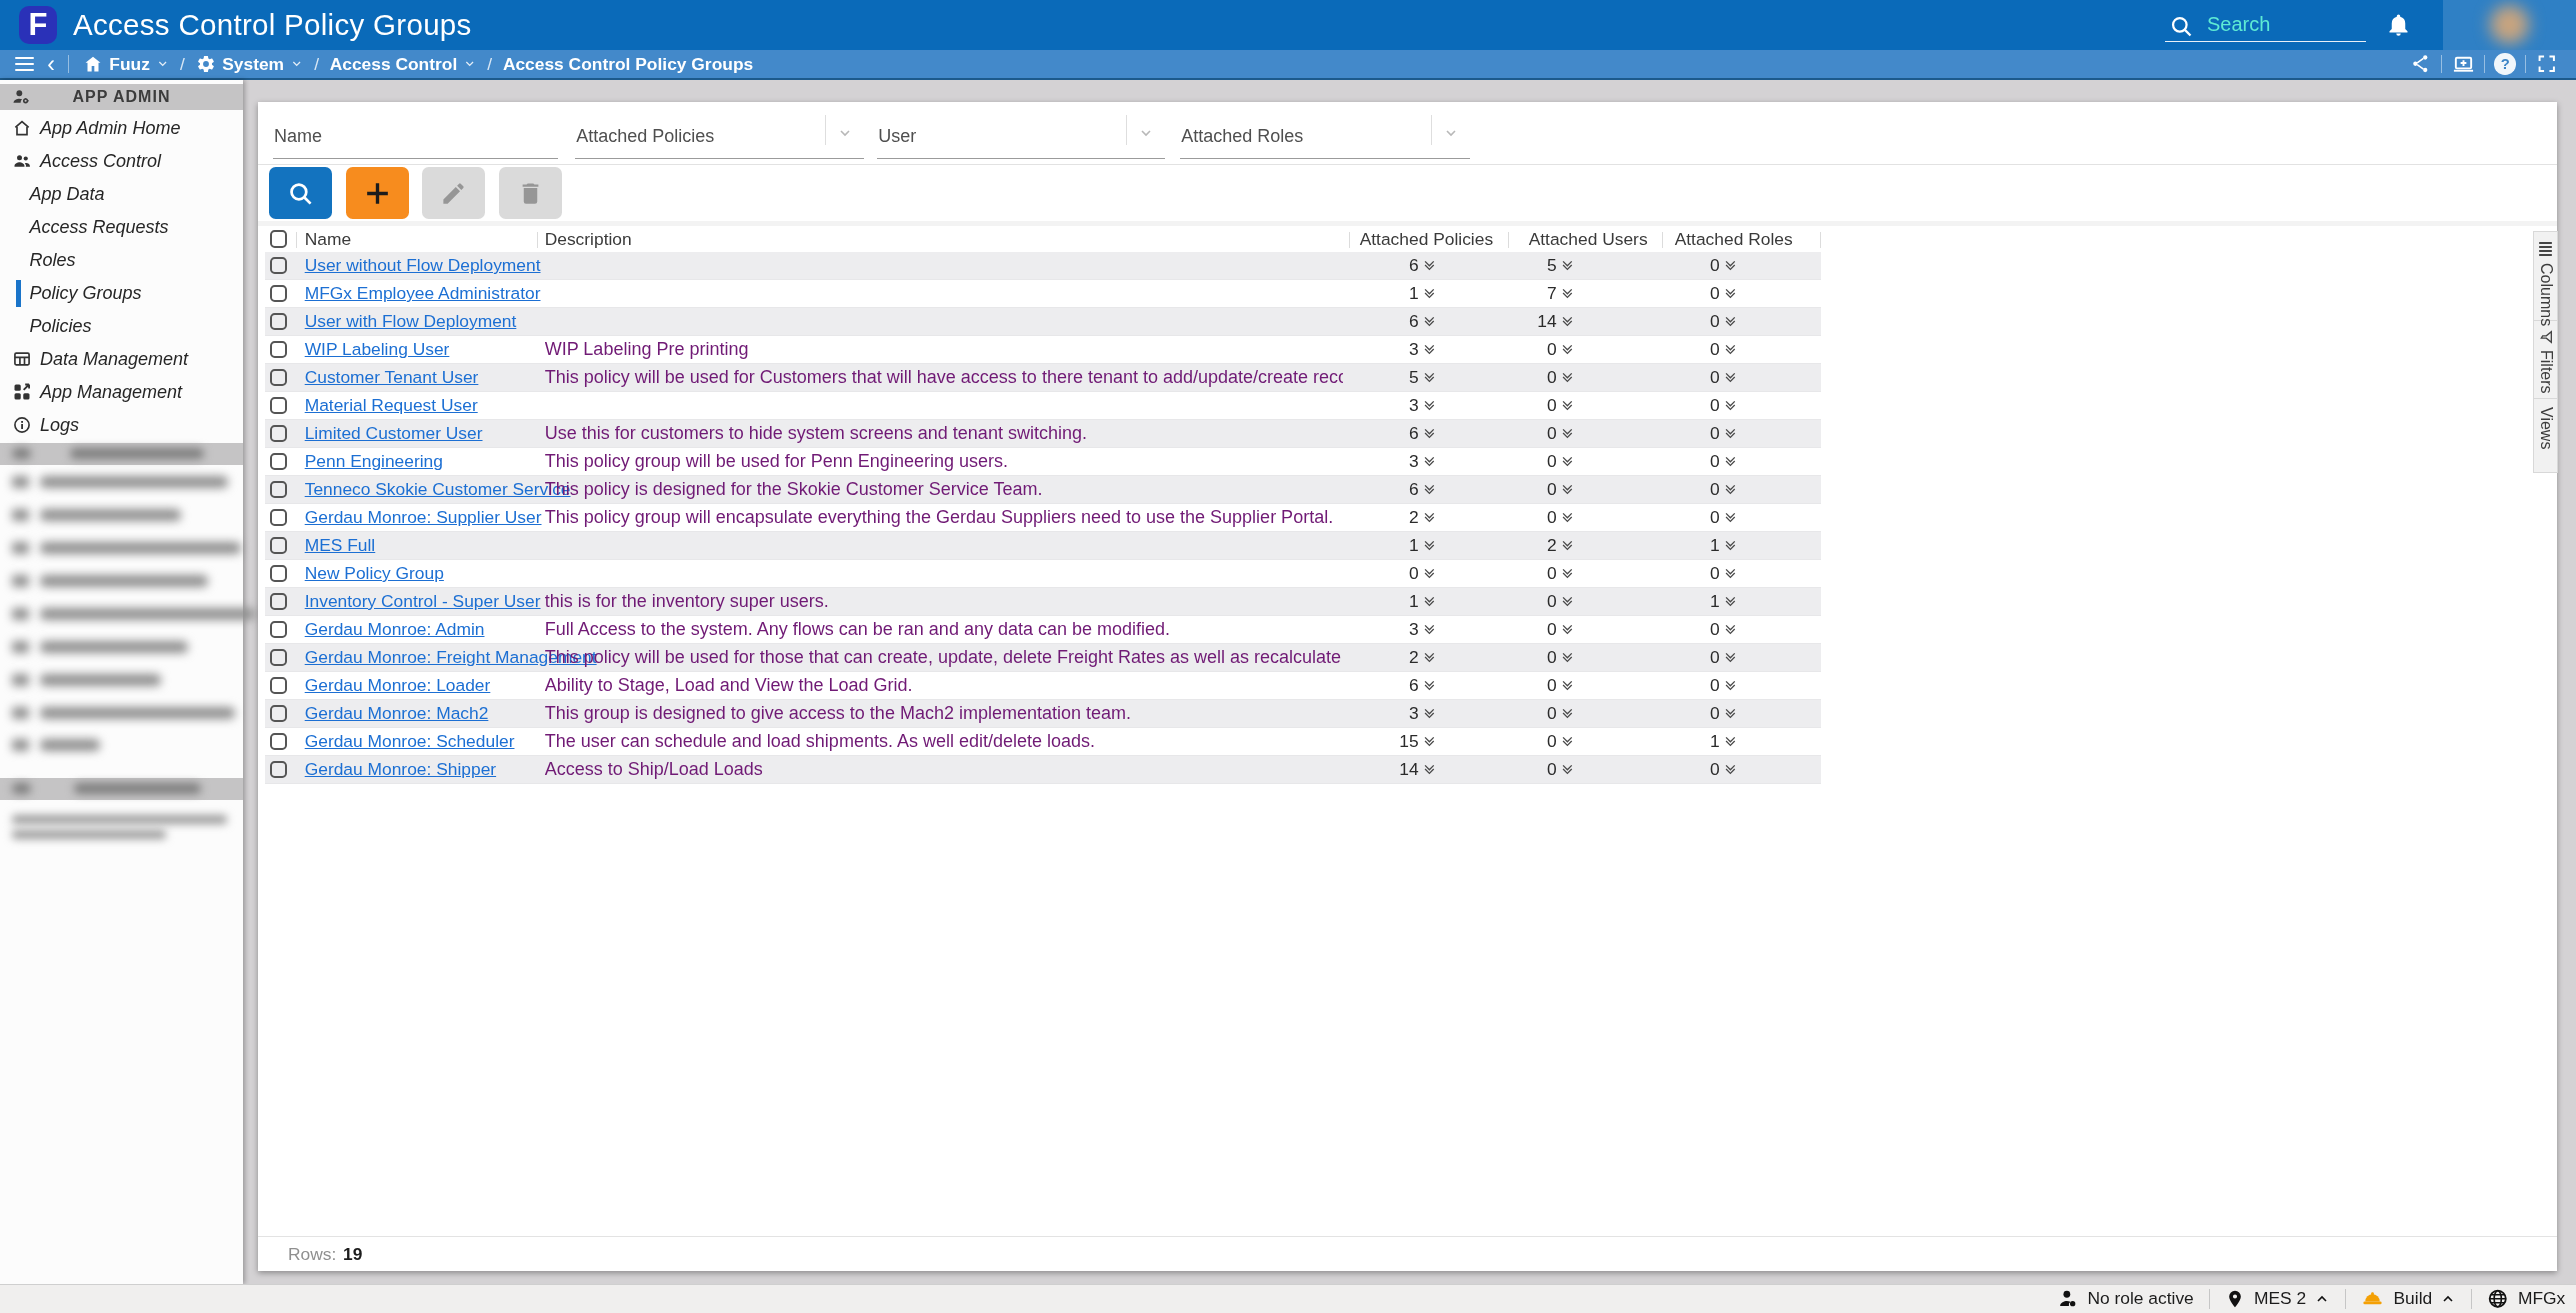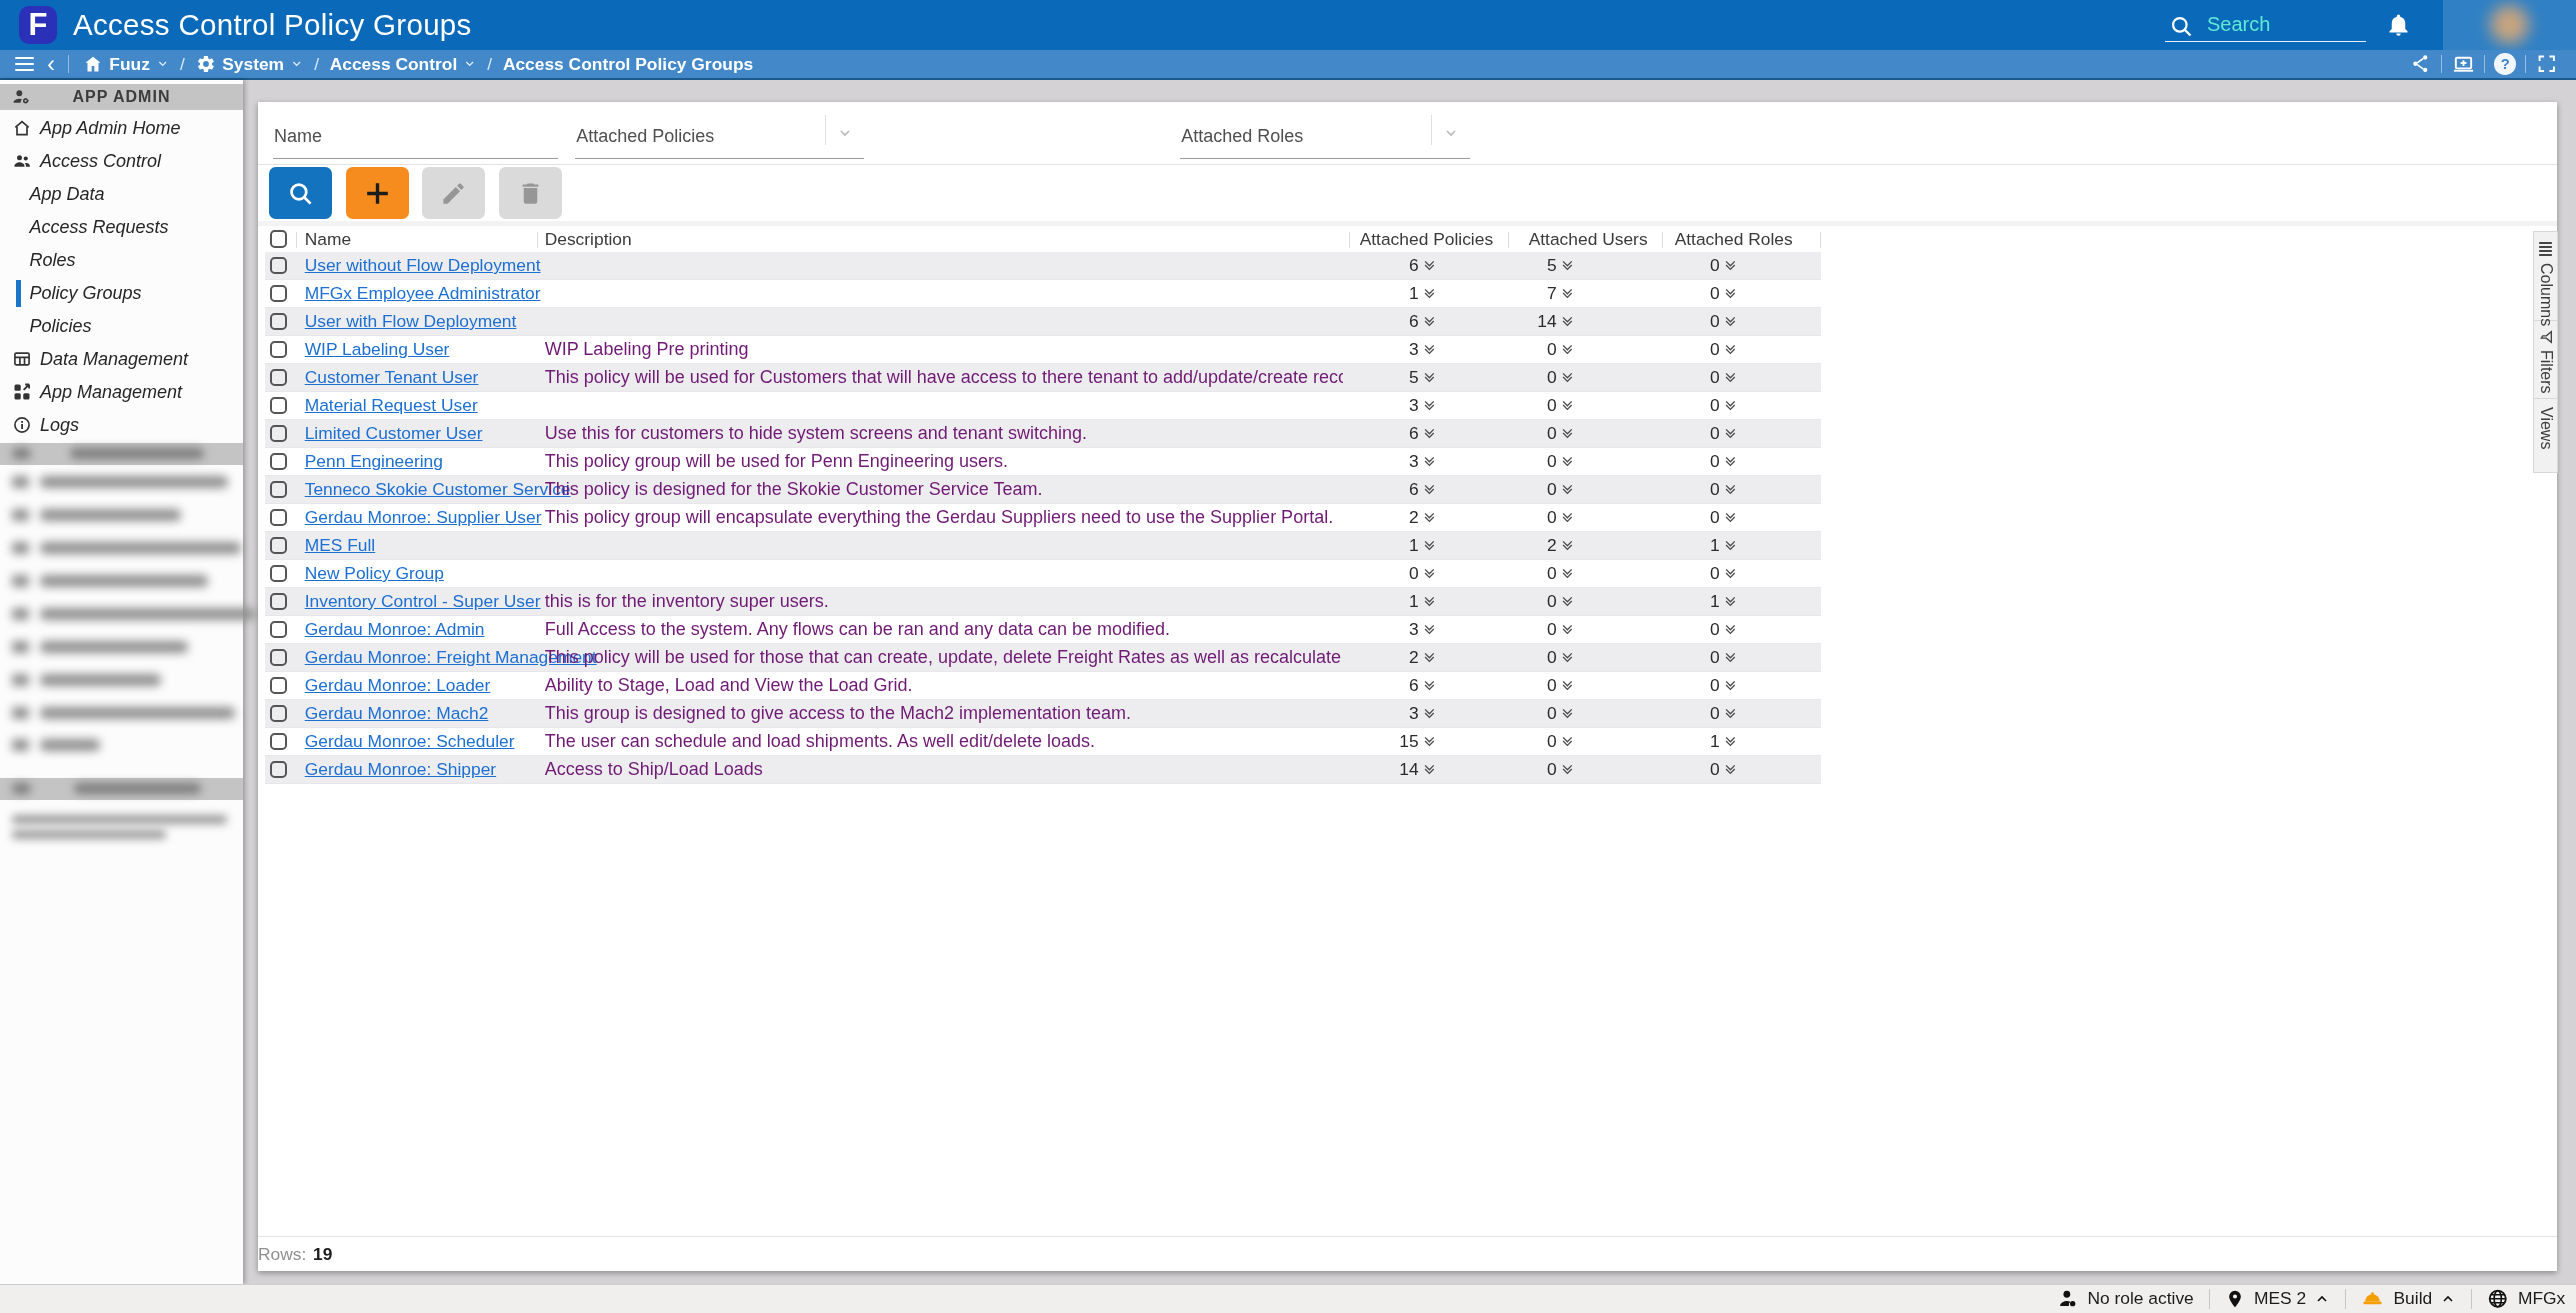--- a/index.html
+++ b/index.html
@@ -123,21 +123,21 @@
   .grow a.rowlink { position:absolute; left:40px; top:0; line-height:27px; font-size:17.4px;
     color:#1c6fd3; text-decoration:underline; white-space:nowrap; }
   .grow .desc { position:absolute; left:280px; top:0; line-height:27px; font-size:18px; color:#701a75;
     white-space:nowrap; max-width:798px; overflow:hidden; }
   .np { position:absolute; top:0; height:27px; display:flex; align-items:center; cursor:pointer; }
   .np .num { width:44px; text-align:right; font-size:17.4px; color:#2b2b2b; }
   .np svg { margin-left:3.4px; }
   .np.c1 { left:1110px; } .np.c2 { left:1248px; } .np.c3 { left:1411px; }
 
   .grid-footer { position:absolute; left:0; bottom:0; width:100%; height:35px;
-    border-top:1.3px solid #e3e3e3; display:flex; align-items:center; background:#fff; }
+    border-top:1.3px solid #e3e3e3; display:flex; align-items:center; padding-left:30px; background:#fff; }
   .grid-footer .flab { font-size:17.4px; color:#8f8f8f; }
   .grid-footer .fval { font-size:17.4px; color:#1d1d1d; font-weight:bold; margin-left:6.7px; }
 
   
   .side-tabs { position:absolute; left:2533px; top:231px; width:25px; }
   .stab { width:25px; background:#f1f1f1; border:0.7px solid #d8d8d8; border-top:none;
     display:flex; flex-direction:column; align-items:center; padding-top:8px; cursor:pointer; }
   .stab:first-child { border-top:0.7px solid #d8d8d8; }
   .stab .stab-label { writing-mode: vertical-lr; font-size:16px; color:#3d3d3d; margin-top:5.4px; white-space:nowrap; }
   .cols-icon div { width:13.4px; height:2px; background:#444; margin:2px 0; border-radius:0.7px; }
@@ -406,20 +406,29 @@
     </div>
     <div class="ffield" style="left:317px; width:289px;">
       <span class="flabel">Attached Policies</span>
       <div class="dd-sep"></div>
       <span class="dd-chev">
         <svg width="16" height="16" viewBox="0 0 24 24">
             <path d="M6 9l6 6 6-6" fill="none" stroke="#b8b8b8" stroke-width="2.4"></path>
           </svg>
       </span>
     </div>
+    <div class="ffield" style="left:619px; width:288px;">
+      <span class="flabel">User</span>
+      <div class="dd-sep"></div>
+      <span class="dd-chev">
+        <svg width="16" height="16" viewBox="0 0 24 24">
+            <path d="M6 9l6 6 6-6" fill="none" stroke="#b8b8b8" stroke-width="2.4"></path>
+          </svg>
+      </span>
+    </div>
     <div class="ffield" style="left:922px; width:290px;">
       <span class="flabel">Attached Roles</span>
       <div class="dd-sep"></div>
       <span class="dd-chev">
         <svg width="16" height="16" viewBox="0 0 24 24">
             <path d="M6 9l6 6 6-6" fill="none" stroke="#b8b8b8" stroke-width="2.4"></path>
           </svg>
       </span>
     </div>
   </div>

